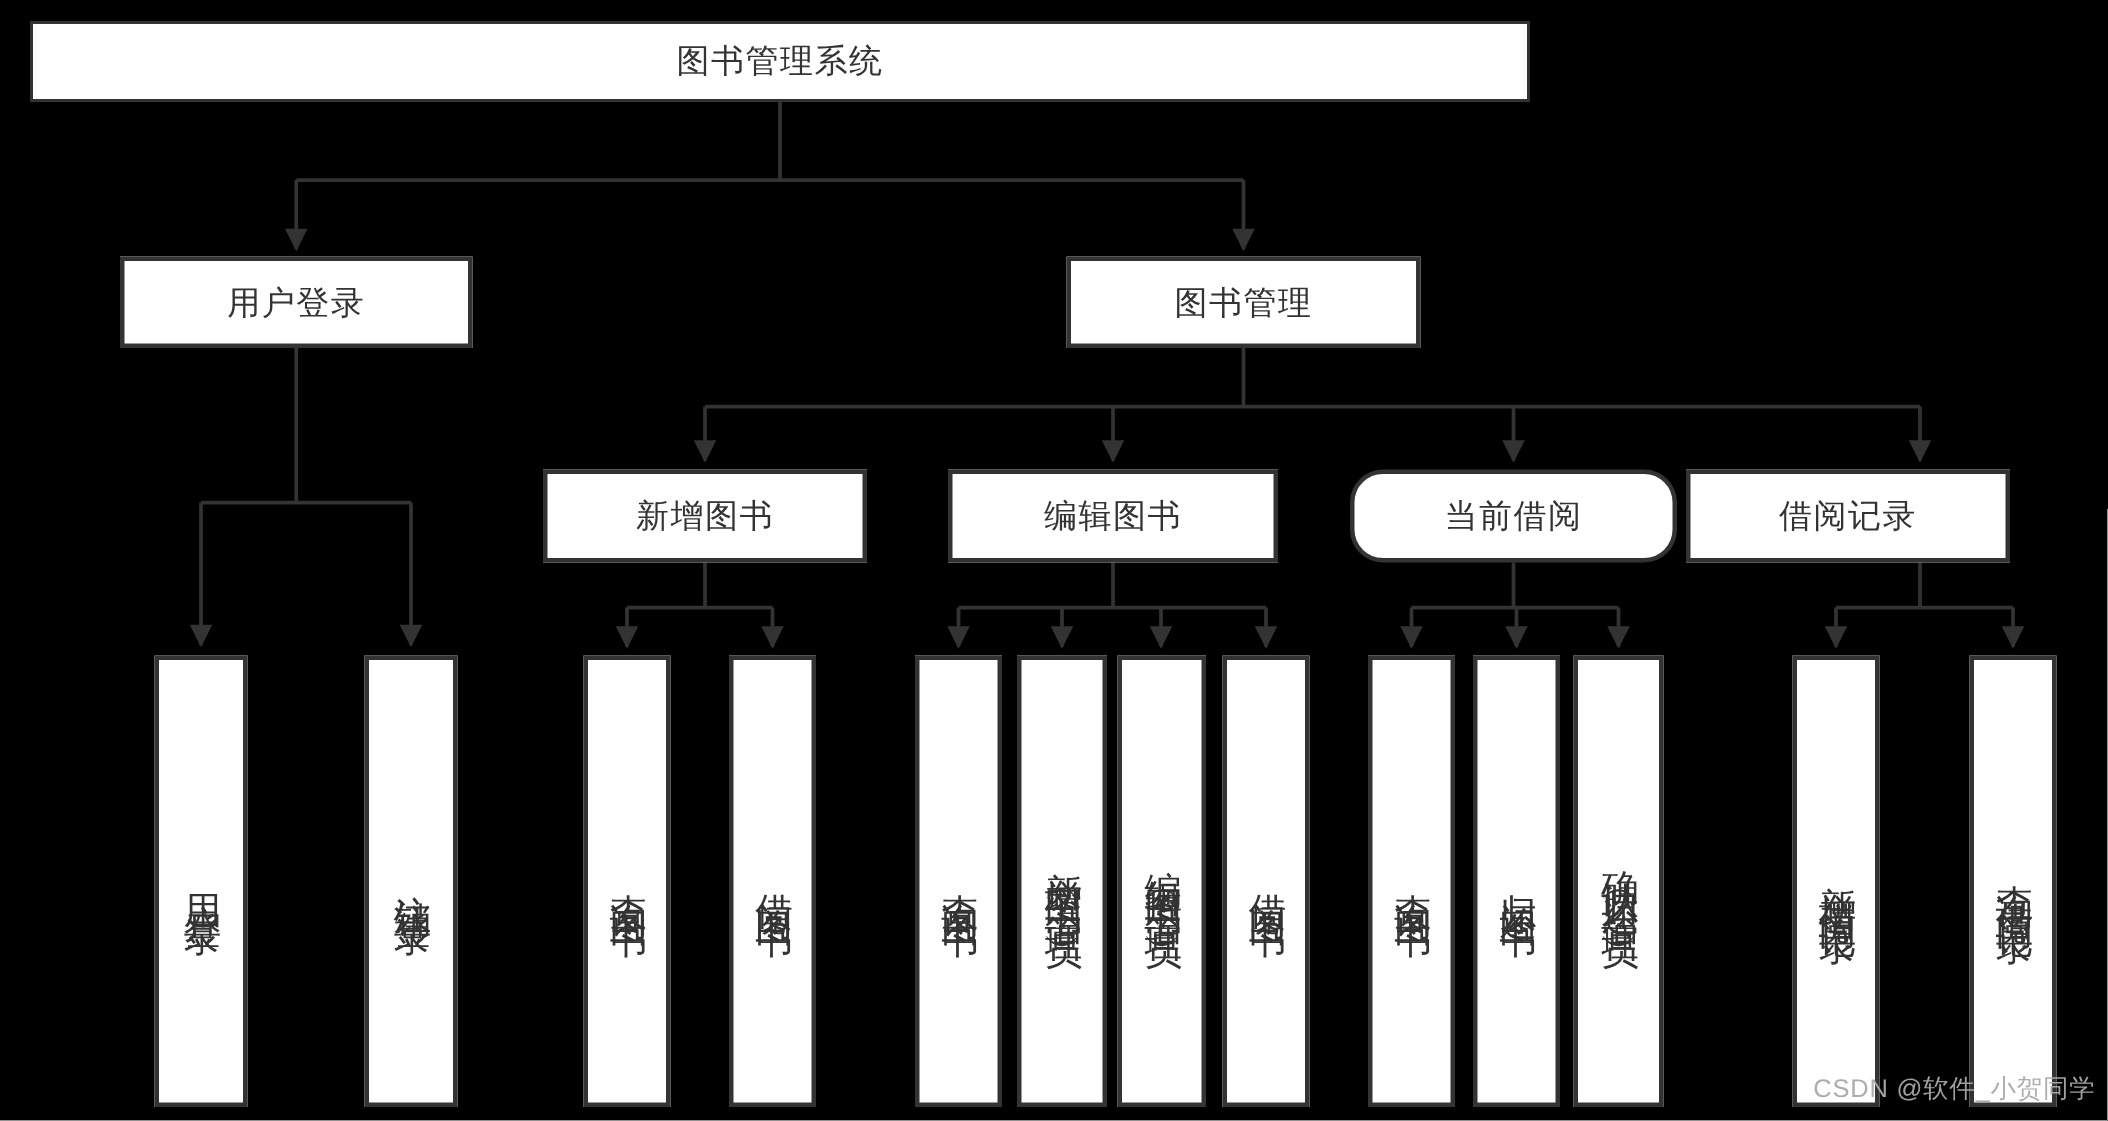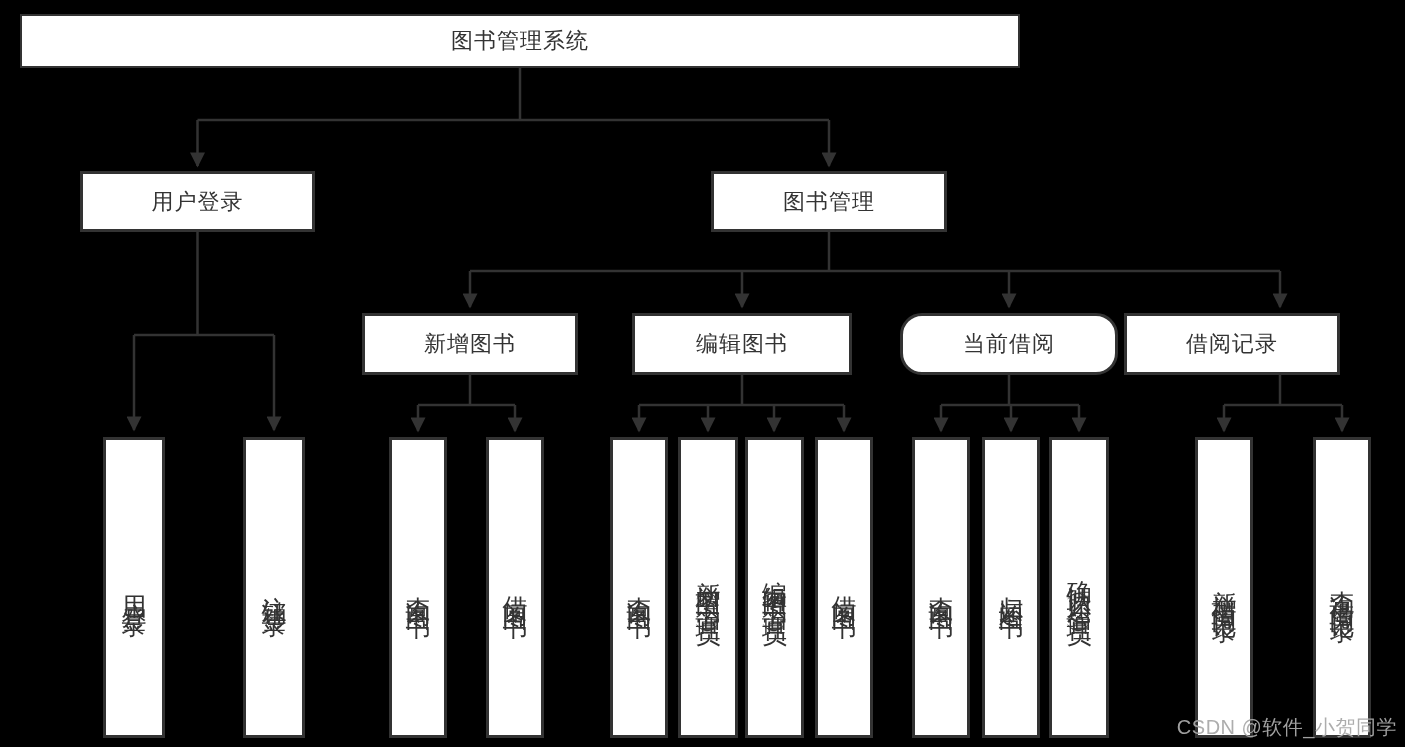--- a/index.html
+++ b/index.html
@@ -31,21 +31,21 @@
     font-size: 25px;
     letter-spacing: 6px;
     line-height: 1;
     white-space: nowrap;
   }
   #watermark {
     position: absolute;
     right: 8px;
     top: 714px;
     z-index: 10;
-    font-size: 20px;
+    font-size: 17px;
     letter-spacing: 0.5px;
     color: #a9a9a9;
     opacity: 0.95;
     white-space: nowrap;
   }
 </style>
 </head>
 <body>
 
 <div id="canvas">

